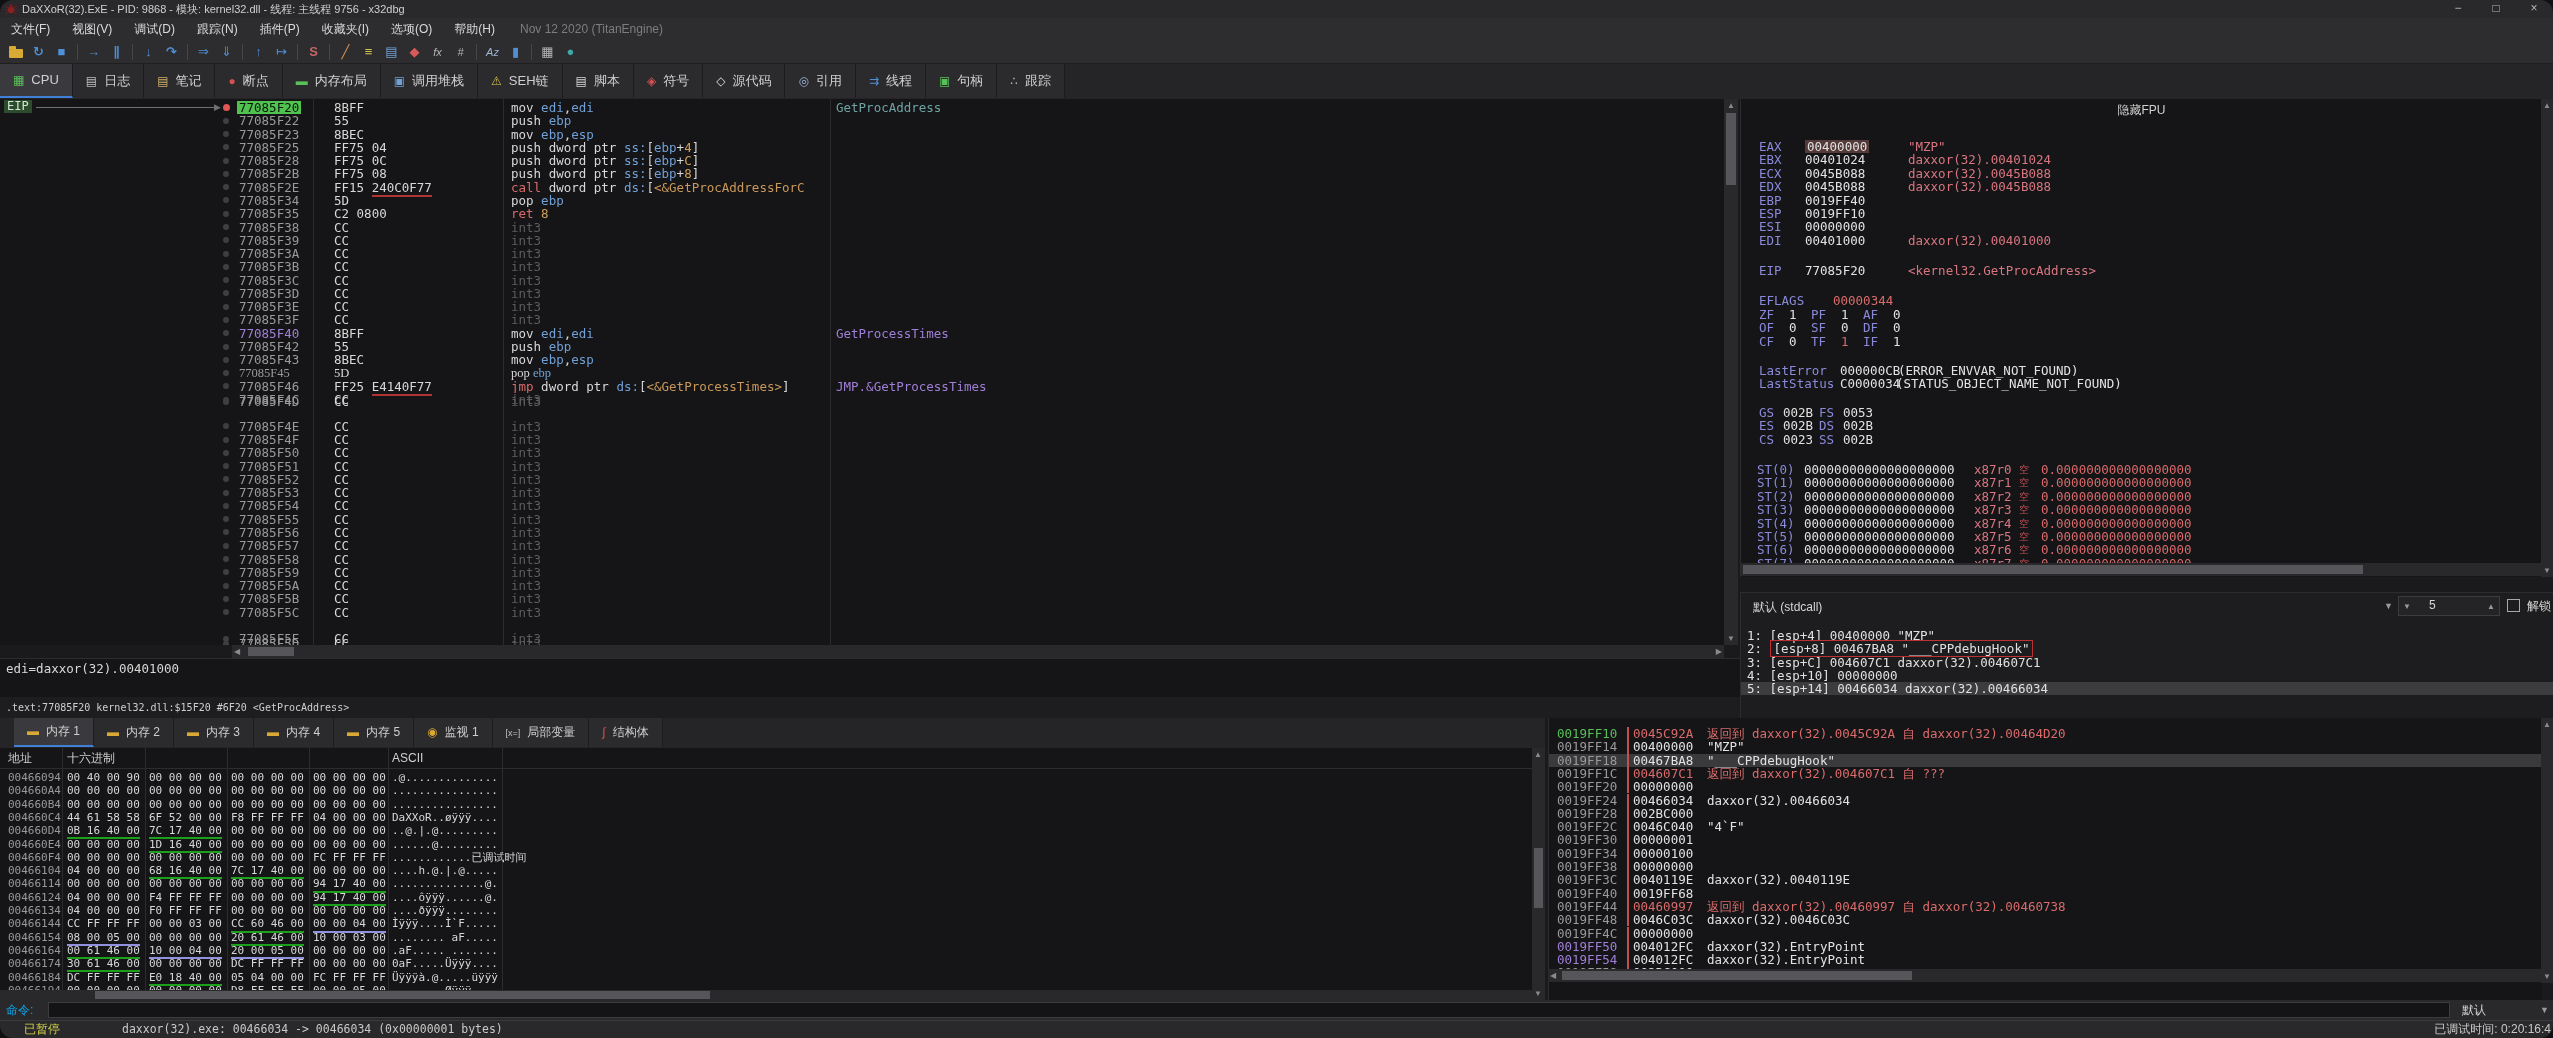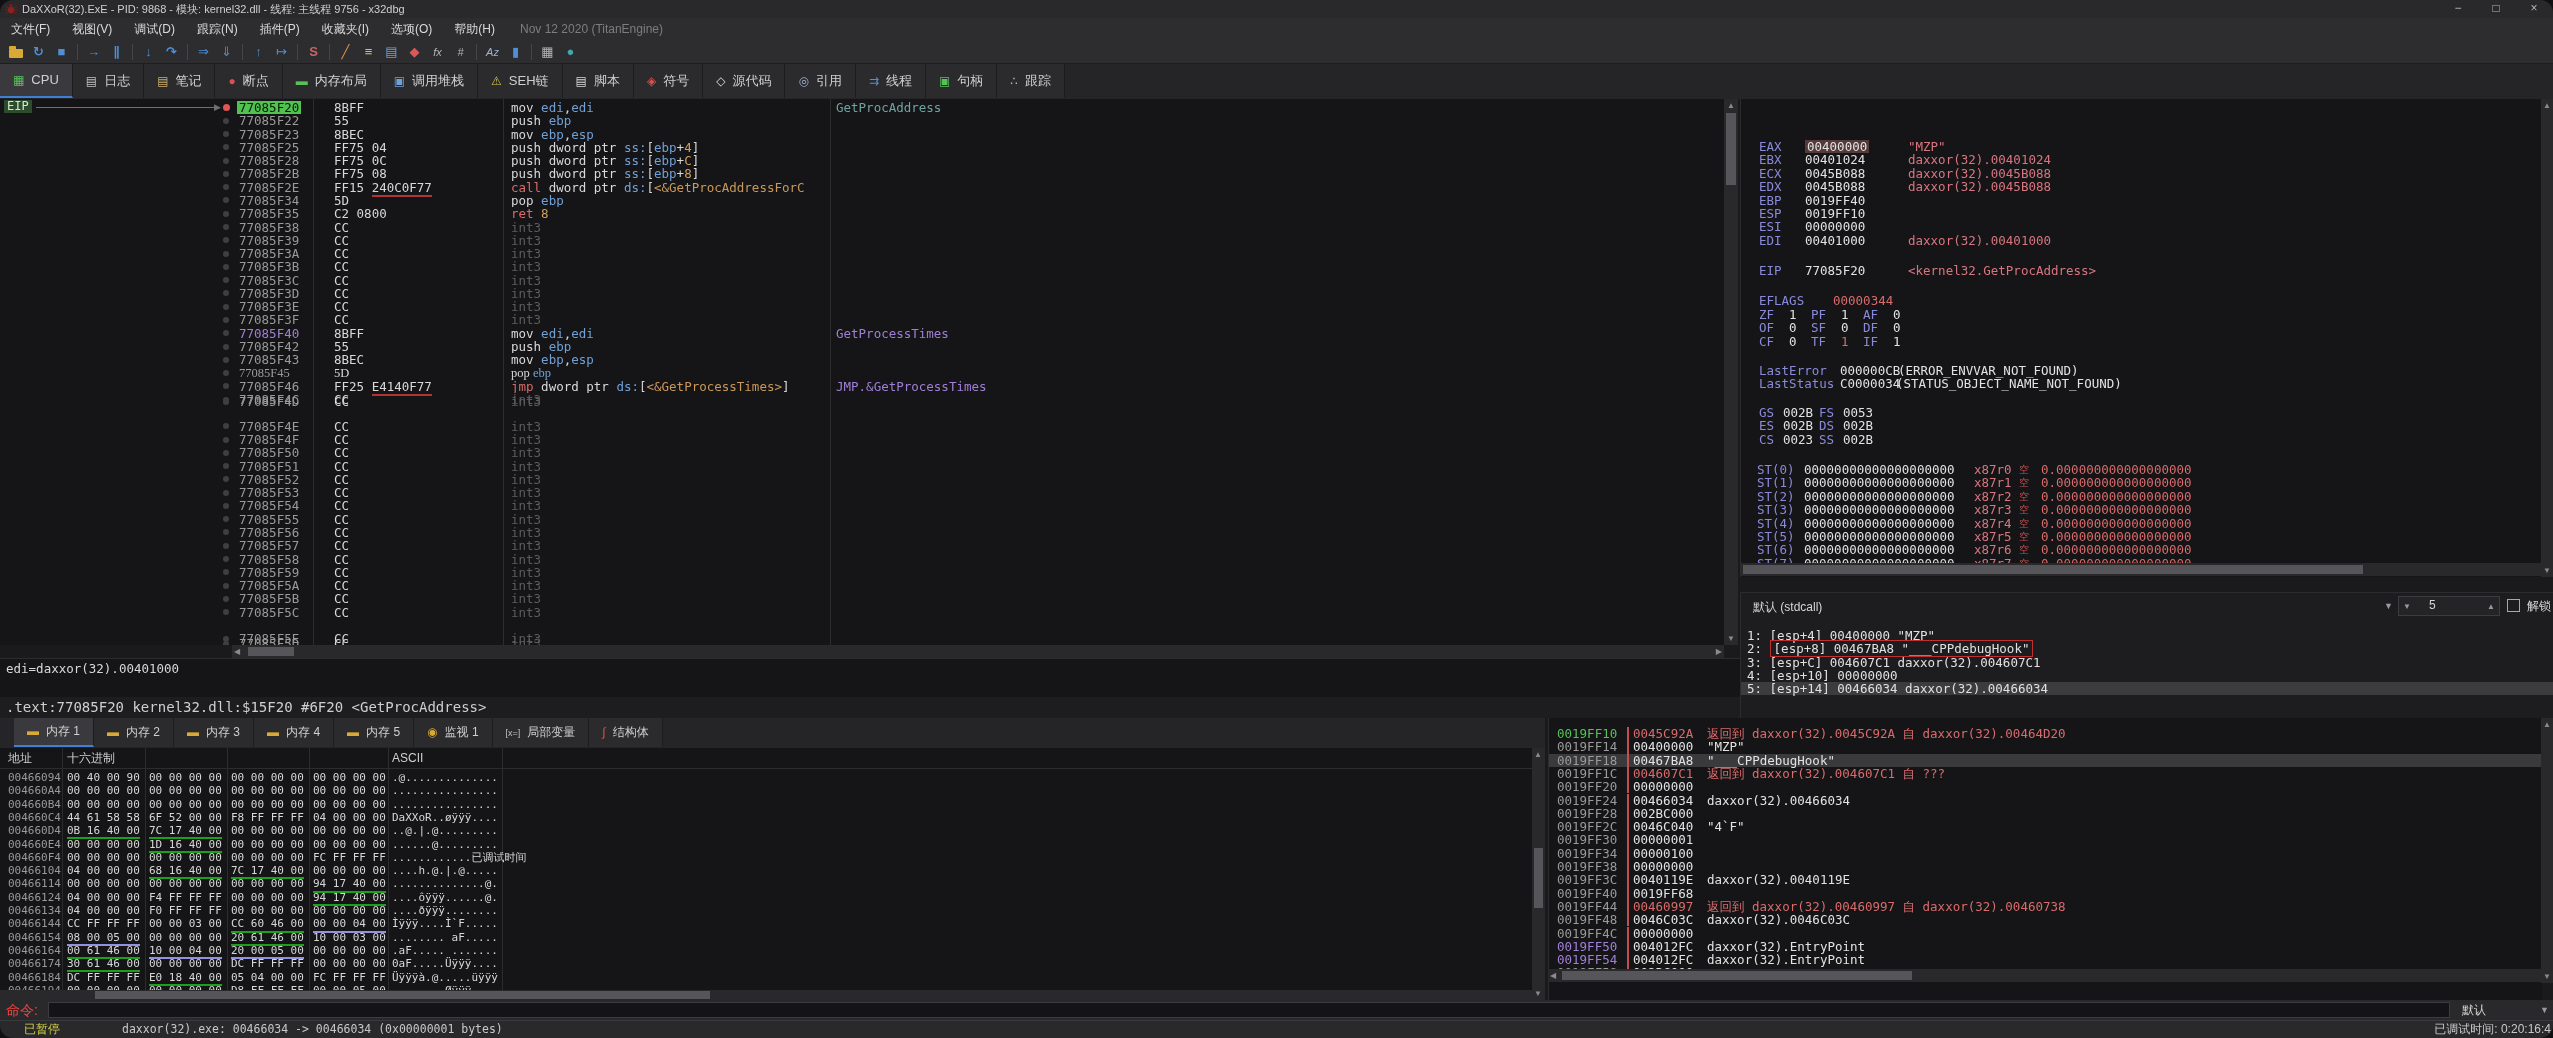--- a/index.html
+++ b/index.html
@@ -70,21 +70,21 @@
   #dumpvscroll{position:absolute;left:1532px;top:748px;width:13px;height:252px;}
   #dumphscroll{position:absolute;left:0;top:990px;width:1532px;height:10px;}
   #stackvscroll{position:absolute;left:2541px;top:718px;width:12px;height:265px;}
   #stackhscroll{position:absolute;left:1548px;top:969px;width:993px;height:13px;}
 
   
   #infobox{position:absolute;left:0;top:658px;width:1740px;height:39px;background:#151517;
            border-top:1px solid #2c2c2f;border-bottom:1px solid #2c2c2f;}
   #info-line{position:absolute;left:6px;top:2px;font-size:12.5px;font-family:"DejaVu Sans Mono",monospace;color:#d8d8d8;}
   #statusline{position:absolute;left:0;top:697px;width:1740px;height:21px;background:#1d1d1f;
-              font-size:14px;line-height:21px;font-family:"DejaVu Sans Mono",monospace;color:#cfcfcf;padding-left:6px;box-sizing:border-box;}
+              font-size:10px;line-height:21px;font-family:"DejaVu Sans Mono",monospace;color:#cfcfcf;padding-left:6px;box-sizing:border-box;}
 
   
   #regs{position:absolute;left:1740px;top:99px;width:801px;height:478px;background:#151517;border-left:1px solid #2c2c2f;overflow:hidden;}
   #fpu-header{position:absolute;left:0;top:3px;width:100%;text-align:center;font-size:12px;color:#d0d0d0;}
   .rline{position:absolute;left:0;width:100%;height:13.4px;font-size:12.5px;line-height:13.4px;
          font-family:"DejaVu Sans Mono",monospace;white-space:pre;}
   .rline span{position:absolute;}
   .rn{color:#8a8ada;}
   .rv{color:#e2e2e2;}
   .rv.hlv{background:#553a3a;padding:0 2px;}
@@ -128,21 +128,21 @@
   .srow.hl{background:#3a3a3d;}
   .saddr{position:absolute;left:8px;color:#9a9a9a;}
   .saddr.green{color:#58c058;} .saddr.purple{color:#a07fd6;}
   .sval{position:absolute;left:84px;color:#e2e2e2;border-left:2px solid #c05050;padding-left:4px;margin-left:-6px;}
   .sval.red{color:#d96b6b;}
   .scom{position:absolute;left:158px;color:#e2e2e2;}
   .scom.red{color:#d96b6b;}
 
   
   #cmdbar{position:absolute;left:0;top:1000px;width:2553px;height:20px;background:#29292b;}
-  #cmd-label{position:absolute;left:6px;top:2px;font-size:14px;color:#ef4444;}
+  #cmd-label{position:absolute;left:6px;top:2px;font-size:12px;color:#0ea5e9;}
   #cmd-input{position:absolute;left:48px;top:2px;width:2400px;height:14px;background:#141416;border:1px solid #3c3c40;}
   #cmd-profile{position:absolute;left:2462px;top:2px;font-size:12px;color:#d6d6d6;}
   #cmd-profile-arrow{position:absolute;left:2540px;top:5px;font-size:9px;color:#9a9a9e;}
   #statusbar{position:absolute;left:0;top:1020px;width:2553px;height:18px;background:#29292b;border-top:1px solid #3a3a3e;
              font-size:12px;line-height:17px;}
   #sb-state{position:absolute;left:24px;color:#cfcf4a;}
   #sb-msg{position:absolute;left:122px;color:#c8c8c8;font-family:"DejaVu Sans Mono",monospace;font-size:11.5px;}
   #sb-time{position:absolute;right:2px;color:#c8c8c8;}
 </style>
 </head>
@@ -285,20 +285,21 @@
     <div class="thumb" style="left:2px;top:14px;width:10px;height:72px"></div>
     <span class="arr" style="left:3px;bottom:2px">▼</span>
   </div>
 
   <div id="infobox">
     <div id="info-line">edi=daxxor(32).00401000</div>
   </div>
   <div id="statusline">.text:77085F20 kernel32.dll:$15F20 #6F20 &lt;GetProcAddress&gt;</div>
 
   <div id="regs">
+    <div id="fpu-header">隐藏FPU</div>
     <div id="regs-rows">
         <div class="rline" style="top: 41px;"><span class="rn" style="left:18px">EAX</span><span class="rv hlv" style="left:64px">00400000</span><span class="ra" style="left:167px">"MZP"</span></div>
         <div class="rline" style="top: 54.4px;"><span class="rn" style="left:18px">EBX</span><span class="rv" style="left:64px">00401024</span><span class="ra" style="left:167px">daxxor(32).00401024</span></div>
         <div class="rline" style="top: 67.8px;"><span class="rn" style="left:18px">ECX</span><span class="rv" style="left:64px">0045B088</span><span class="ra" style="left:167px">daxxor(32).0045B088</span></div>
         <div class="rline" style="top: 81.2px;"><span class="rn" style="left:18px">EDX</span><span class="rv" style="left:64px">0045B088</span><span class="ra" style="left:167px">daxxor(32).0045B088</span></div>
         <div class="rline" style="top: 94.6px;"><span class="rn" style="left:18px">EBP</span><span class="rv" style="left:64px">0019FF40</span></div>
         <div class="rline" style="top: 108px;"><span class="rn" style="left:18px">ESP</span><span class="rv" style="left:64px">0019FF10</span></div>
         <div class="rline" style="top: 121.4px;"><span class="rn" style="left:18px">ESI</span><span class="rv" style="left:64px">00000000</span></div>
         <div class="rline" style="top: 134.8px;"><span class="rn" style="left:18px">EDI</span><span class="rv" style="left:64px">00401000</span><span class="ra" style="left:167px">daxxor(32).00401000</span></div>
         <div class="rline" style="top: 165px;"><span class="rn" style="left:18px">EIP</span><span class="rv" style="left:64px">77085F20</span><span class="ra" style="left:167px">&lt;kernel32.GetProcAddress&gt;</span></div>

